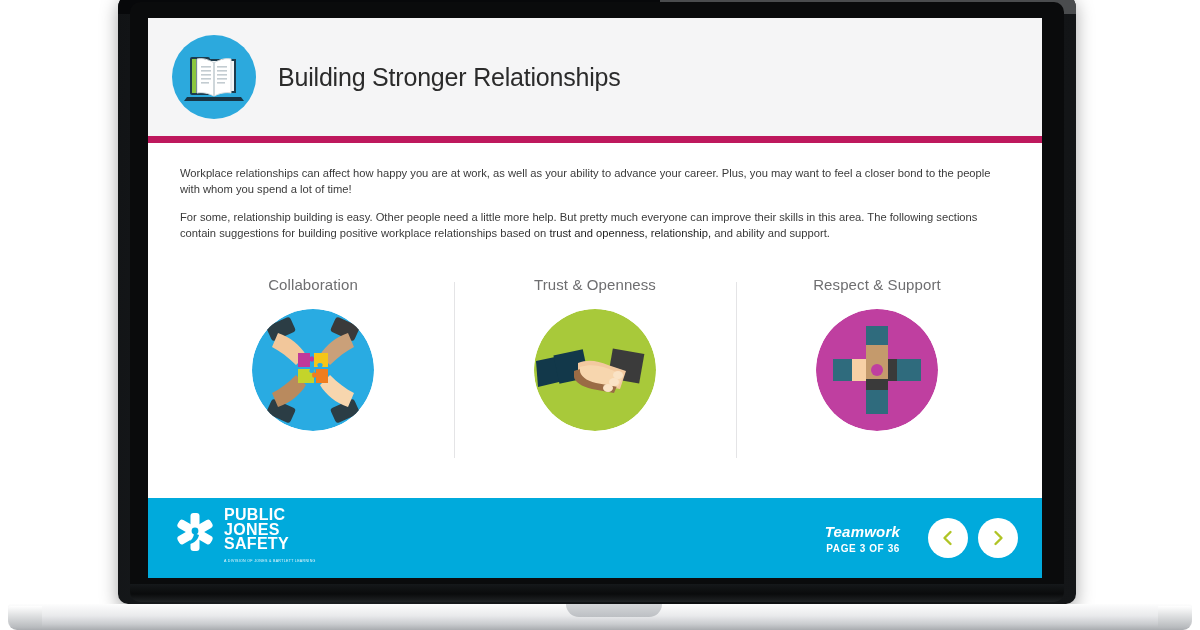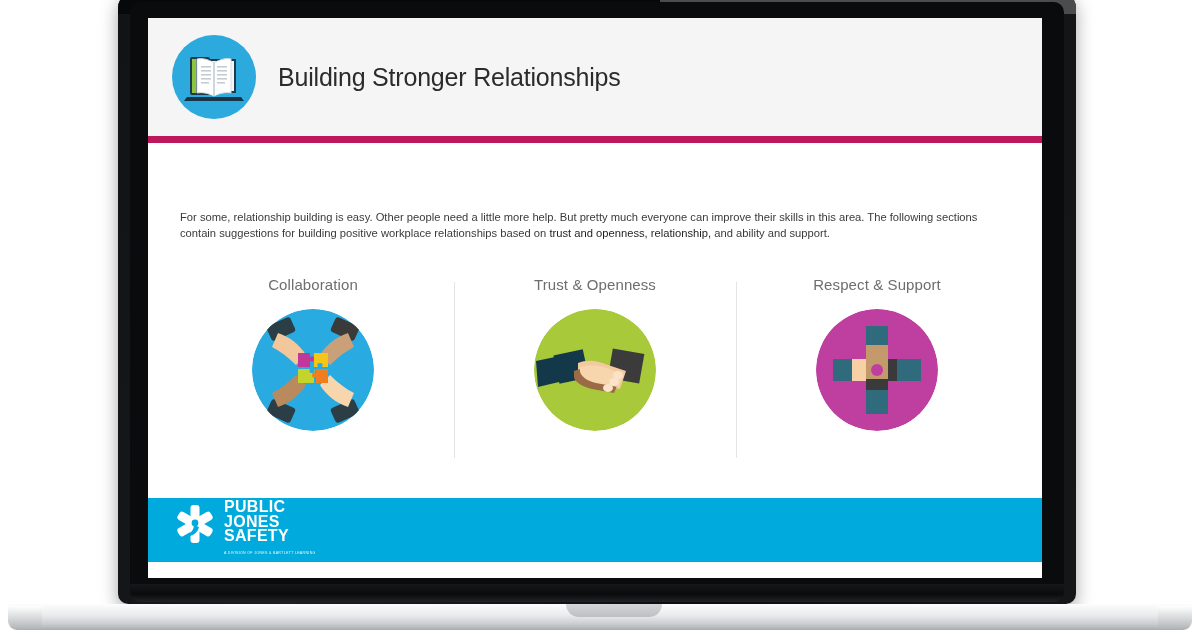--- a/index.html
+++ b/index.html
@@ -96,21 +96,21 @@
     background:#e4e4e6;
   }
   .section-title{
     font-size:15px;color:#6e6e70;font-weight:400;margin-bottom:16px;
     letter-spacing:.1px;
   }
   .section-art{width:122px;height:122px;border-radius:50%;position:relative;overflow:hidden;}
 
   
   #slide-footer{
-    position:absolute;left:0;top:480px;width:894px;height:64px;
+    position:absolute;left:0;top:480px;width:894px;height:80px;
     background:#00aadc;display:flex;align-items:center;
   }
   #footer-logo{margin-left:26px;display:flex;align-items:flex-start;}
   #logo-mark{width:42px;height:42px;position:relative;flex:0 0 auto;margin-top:3px;}
   #logo-words{margin-left:8px;color:#fff;line-height:14.5px;}
   #logo-words div{font-size:16px;font-weight:bold;letter-spacing:.3px;}
   #logo-tagline{
     font-size:3.6px !important;font-weight:normal !important;letter-spacing:.25px;
     margin-top:2px;opacity:.92;white-space:nowrap;
   }
@@ -162,20 +162,21 @@
               <rect x="45" y="47" width="8" height="1.6"></rect>
             </g>
             <rect x="41" y="27" width="2" height="34" fill="#cfd7db"></rect>
           </svg>
         </div>
         <div id="slide-title">Building Stronger Relationships</div>
       </div>
 
       <div id="slide-body">
 
+        <div class="para" id="para-1">Workplace relationships can affect how happy you are at work, as well as your ability to advance your career. Plus, you may want to feel a closer bond to the people with whom you spend a lot of time!</div>
 
         <div class="para" id="para-2"><span>For some, relationship building is easy. Other people need a little more help. But pretty much everyone can improve their skills in this area. The following sections contain suggestions for building positive workplace relationships based on </span><b>trust and openness,</b><span> </span><b>relationship,</b><span> and ability and support.</span></div>
 
         <div id="sections">
 
           <div class="section-col">
             <div class="section-title">Collaboration</div>
             <div class="section-art">
               <svg width="122" height="122" viewBox="0 0 122 122">
                 <circle cx="61" cy="61" r="61" fill="#29abe2"></circle>
@@ -263,20 +264,40 @@
             </svg>
           </div>
           <div id="logo-words">
             <div>PUBLIC</div>
             <div>JONES</div>
             <div>SAFETY</div>
             <div id="logo-tagline">A DIVISION OF JONES &amp; BARTLETT LEARNING</div>
           </div>
         </div>
 
+        <div id="footer-right">
+          <div id="footer-meta">
+            <div id="footer-module">Teamwork</div>
+            <div id="footer-page">PAGE 3 OF 36</div>
+          </div>
+          <button class="nav-btn">
+            <span>
+              <svg width="20" height="20" viewBox="0 0 20 20">
+                <polyline points="12.5,4 6.5,10 12.5,16" fill="none" stroke="#b0c425" stroke-width="2.4" stroke-linecap="round" stroke-linejoin="round"></polyline>
+              </svg>
+            </span>
+          </button>
+          <button class="nav-btn">
+            <span>
+              <svg width="20" height="20" viewBox="0 0 20 20">
+                <polyline points="7.5,4 13.5,10 7.5,16" fill="none" stroke="#b0c425" stroke-width="2.4" stroke-linecap="round" stroke-linejoin="round"></polyline>
+              </svg>
+            </span>
+          </button>
+        </div>
 
       </div>
 
     </div>
   </div>
 
   <div id="laptop-hinge"></div>
   <div id="laptop-base"></div>
   <div id="laptop-base-edge-l"></div>
   <div id="laptop-base-edge-r"></div>

